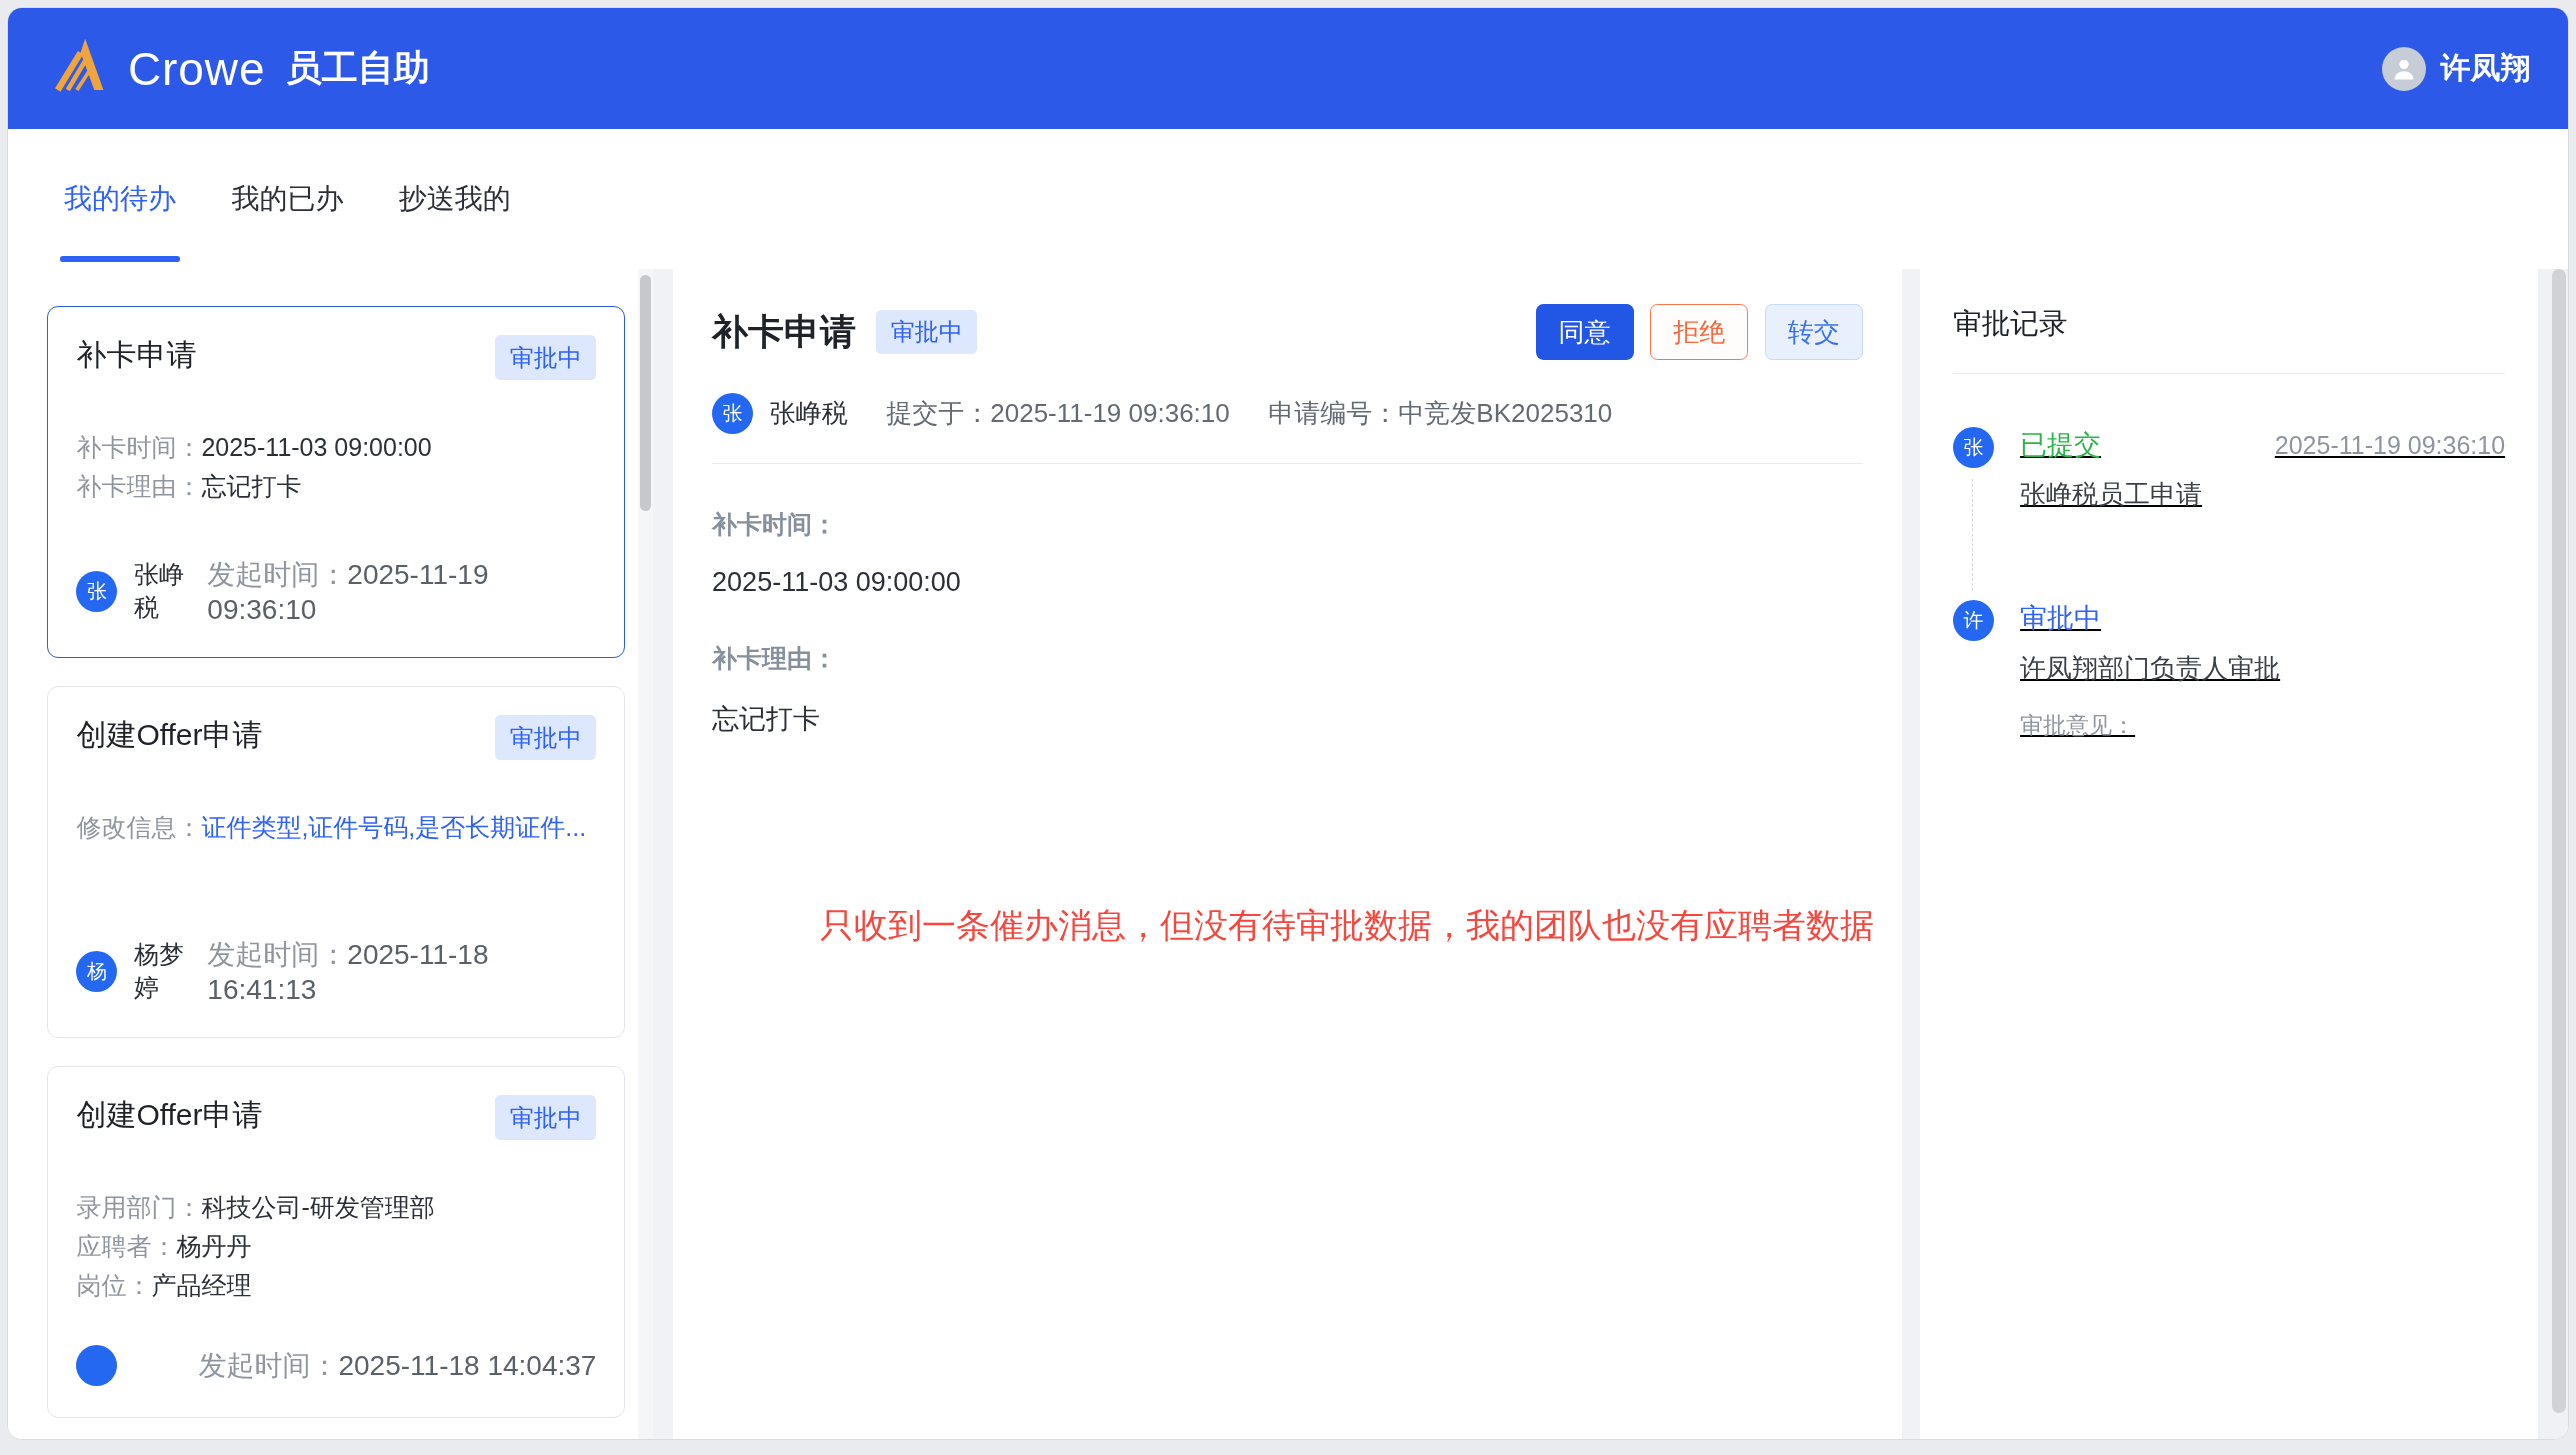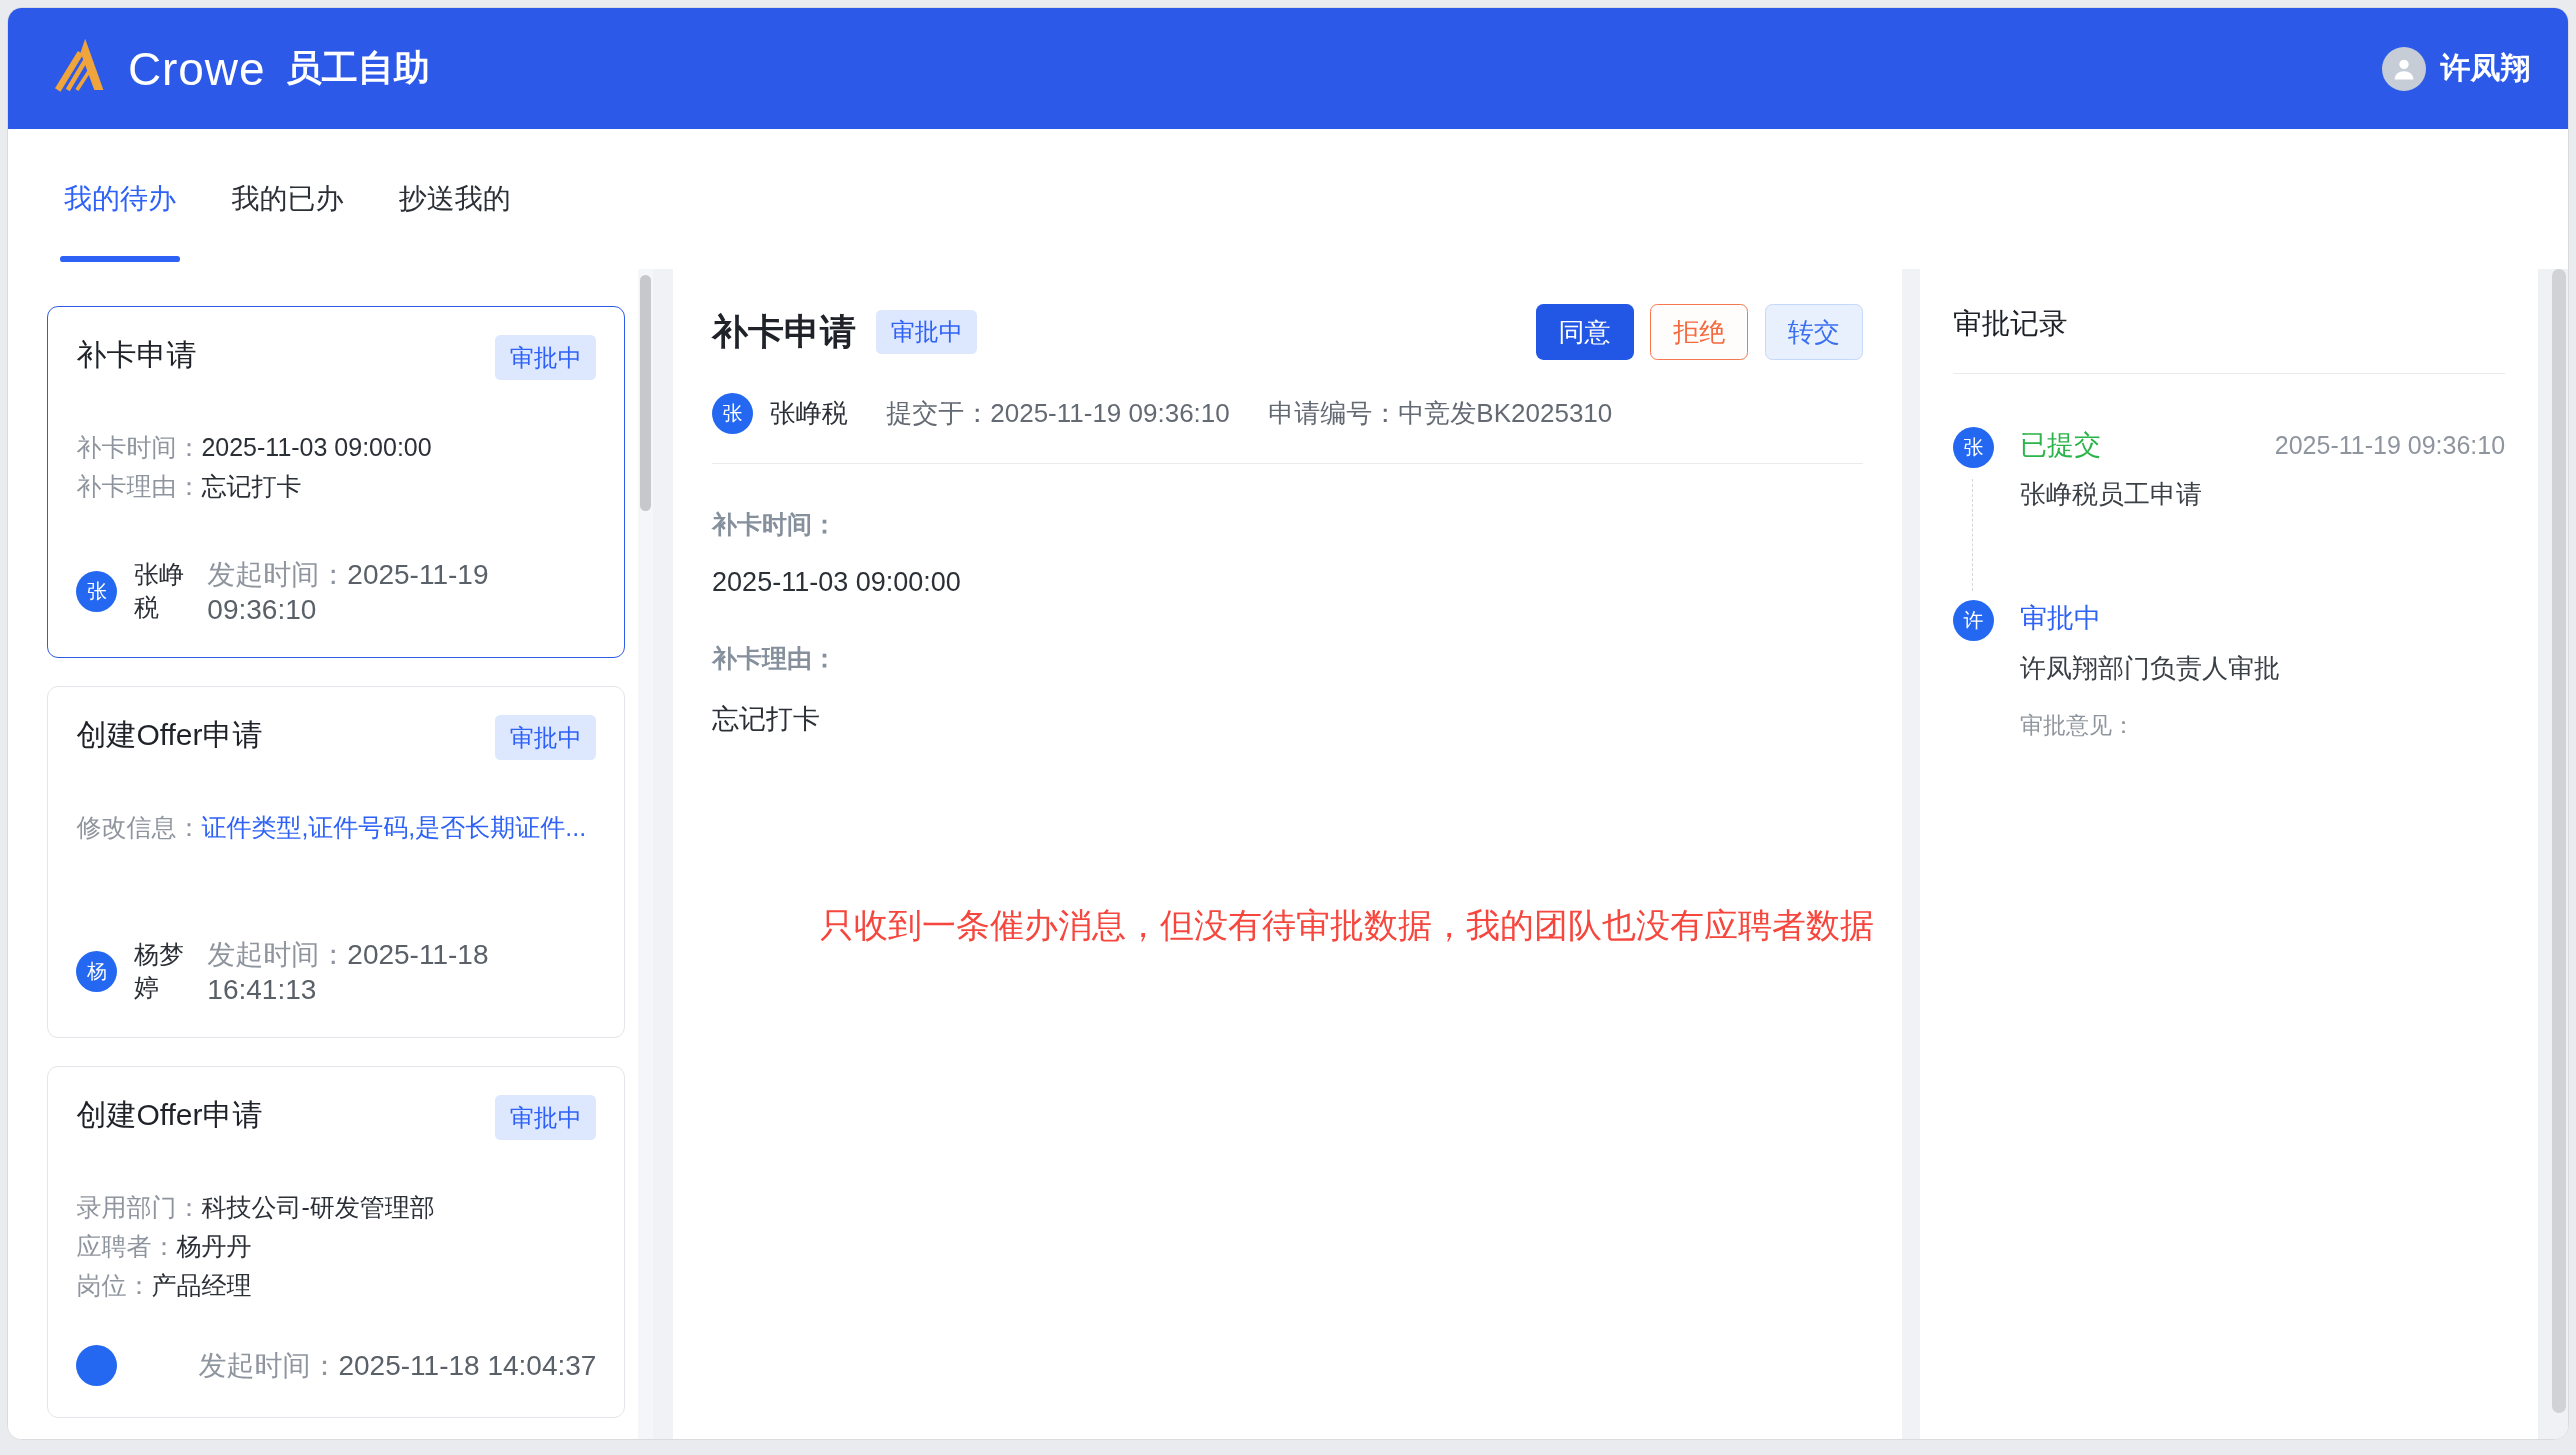--- a/index.html
+++ b/index.html
@@ -124,21 +124,21 @@
 
   
   .rp-title { font-size: 28.6px; color: #1f2329; font-weight: 500; }
   .timeline { margin-top: 53px; }
   .step { display: flex; position: relative; padding-bottom: 88px; }
   .step:last-child { padding-bottom: 0; }
   .step:not(:last-child)::after {
     content: ""; position: absolute; left: 19.3px; top: 52px; bottom: 9.2px;
     border-left: 1.8px dashed #d4d6d9;
   }
-  .step-body { flex: 1; margin-left: 26px; }
+  .step-body { flex: 1; margin-left: 26px; text-decoration: underline; }
   .step-head { display: flex; align-items: baseline; }
   .step-status { font-size: 27px; font-weight: 500; }
   .step-time { margin-left: auto; font-size: 25px; color: #8f959e; }
   .step-desc { margin-top: 14.7px; font-size: 26px; color: #3b4046; }
   .step-comment { margin-top: 24px; font-size: 23px; color: #8f959e; }
 </style>
 </head>
 <body>
 
 <div class="window">

